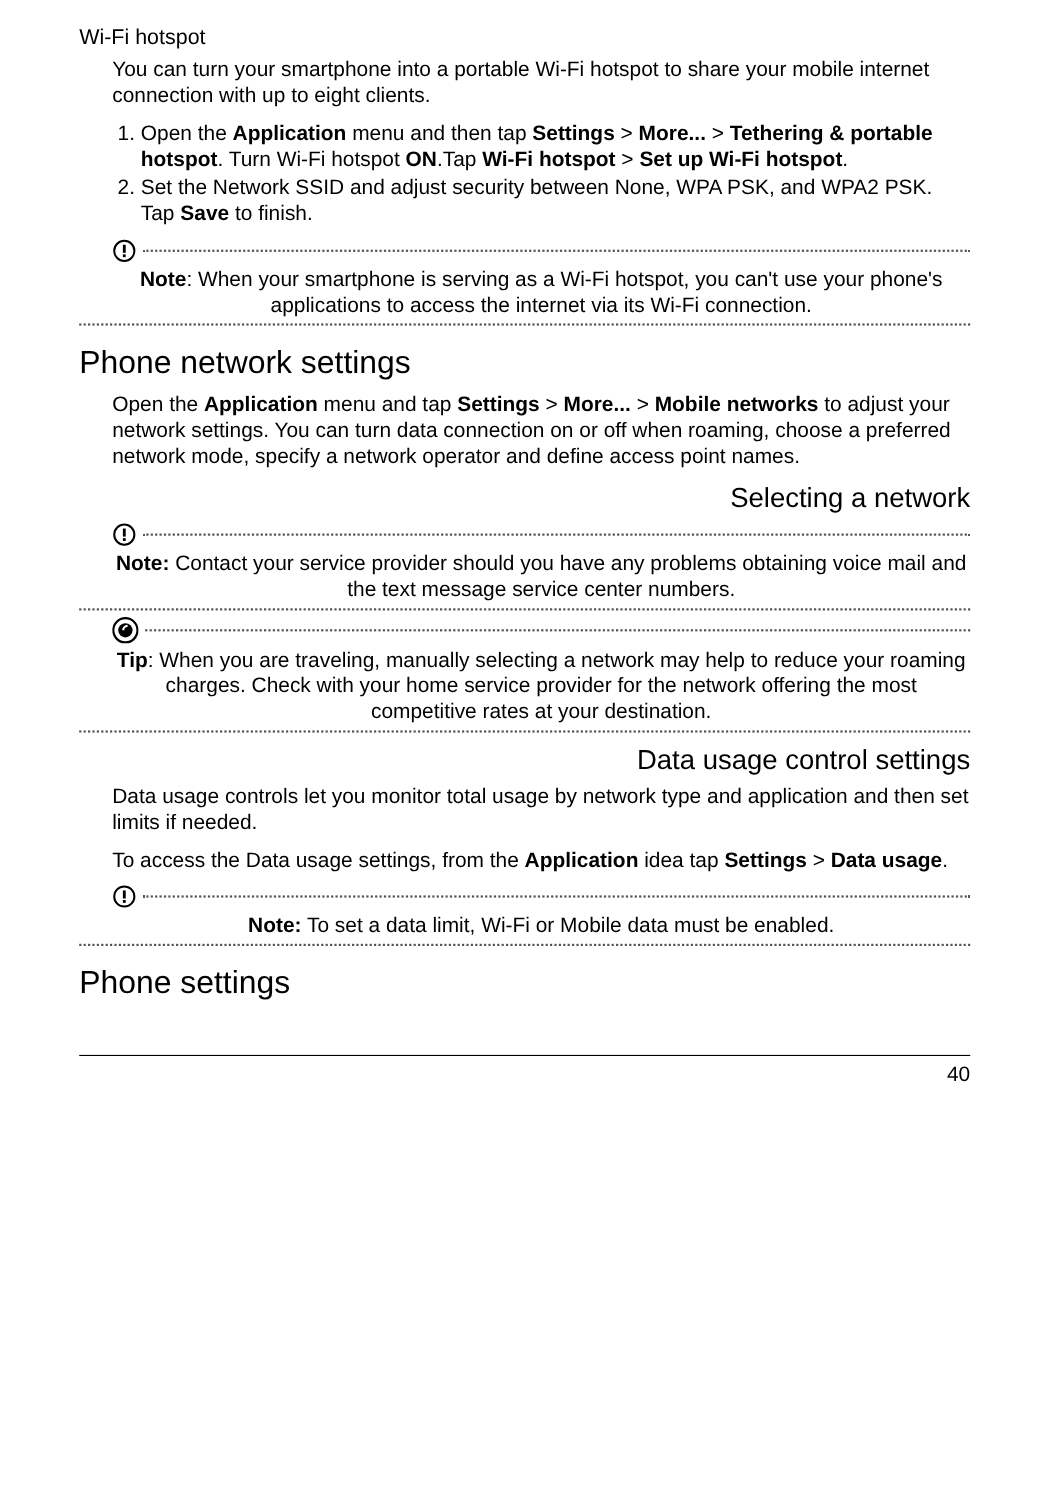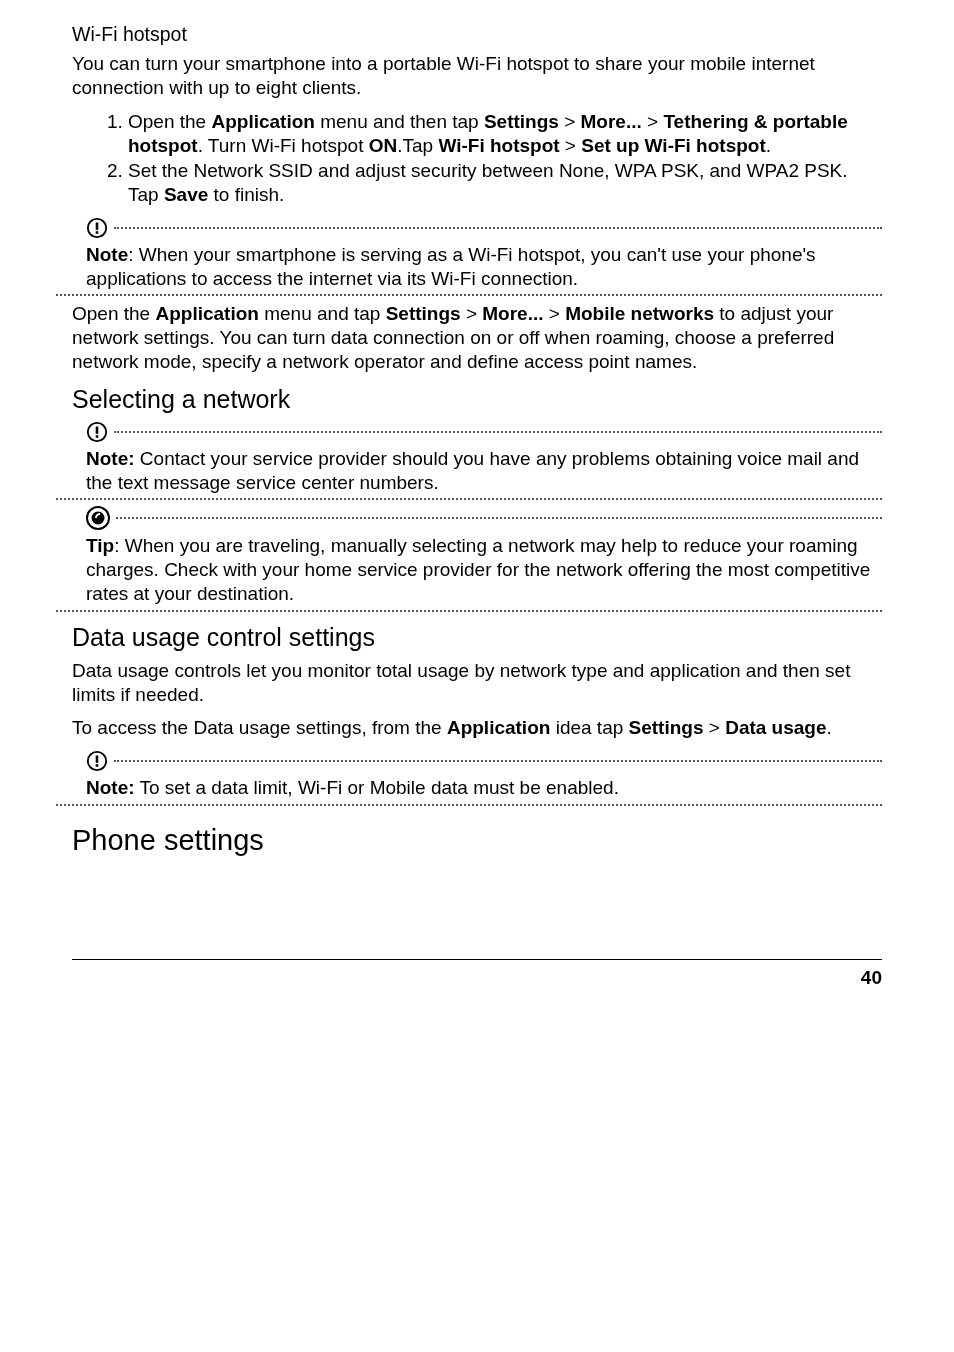--- a/index.html
+++ b/index.html
@@ -18,34 +18,36 @@
     position: relative;
     font-size: 19px;
     line-height: 1.25;
   }
   .h3 {
     font-size: 19.5px;
     margin: 0 0 6px 0;
     font-weight: normal;
   }
   .body-indent {
+    margin-left: 30px;
     margin-bottom: 10px;
   }
   .ol {
     margin: 0 0 10px 30px;
     padding-left: 26px;
   }
   .ol li {
     margin-bottom: 2px;
   }
   .note-block {
-    margin-left: 14px;
+    margin-left: 30px;
     margin-right: 0;
     margin-bottom: 6px;
     position: relative;
+    text-align: center;
   }
   .note-icon {
     position: absolute;
     left: -30px;
     top: 0;
     width: 22px;
     height: 22px;
   }
   .note-icon svg { width: 22px; height: 22px; display:block; }
   .dashed-top, .dashed-bottom {
@@ -68,35 +70,35 @@
   }
   .h1 {
     font-size: 29px;
     margin: 16px 0 8px 0;
     font-weight: normal;
   }
   .h2 {
     font-size: 25px;
     margin: 10px 0 6px 0;
     font-weight: normal;
+    text-align: right;
   }
   .tip-icon {
     position: absolute;
     left: -32px;
     top: 0;
     width: 24px;
     height: 24px;
   }
   .tip-icon svg { width:24px; height:24px; display:block;}
   .footer {
     position: absolute;
     bottom: 26px;
     left: 72px;
     right: 72px;
-    font-weight: bold;
   }
   .footer-line {
     border-top: 1.5px solid #000;
     margin-bottom: 6px;
   }
   .footer-num {
     text-align: right;
     font-size: 19px;
   }
   b { font-weight: bold; }
@@ -127,20 +129,21 @@
           </svg>
       </span>
       <span class="dash-fill"></span>
     </div>
     <div class="note-content">
       <b>Note</b><span>: When your smartphone is serving as a Wi-Fi hotspot, you can't use your phone's applications to access the internet via its Wi-Fi connection.</span>
     </div>
     <hr class="dashed-bottom" style="margin-left:-30px;">
   </div>
 
+  <div class="h1">Phone network settings</div>
   <div class="body-indent">
     <span>Open the </span><b>Application</b><span> menu and tap </span><b>Settings</b><span> &gt; </span><b>More...</b><span> &gt; </span><b>Mobile networks</b><span> to adjust your network settings. You can turn data connection on or off when roaming, choose a preferred network mode, specify a network operator and define access point names.</span>
   </div>
 
   <div class="h2">Selecting a network</div>
 
   <div class="note-block">
     <div class="note-row">
       <span class="note-icon" style="position:static;">
         <svg viewBox="0 0 24 24">

